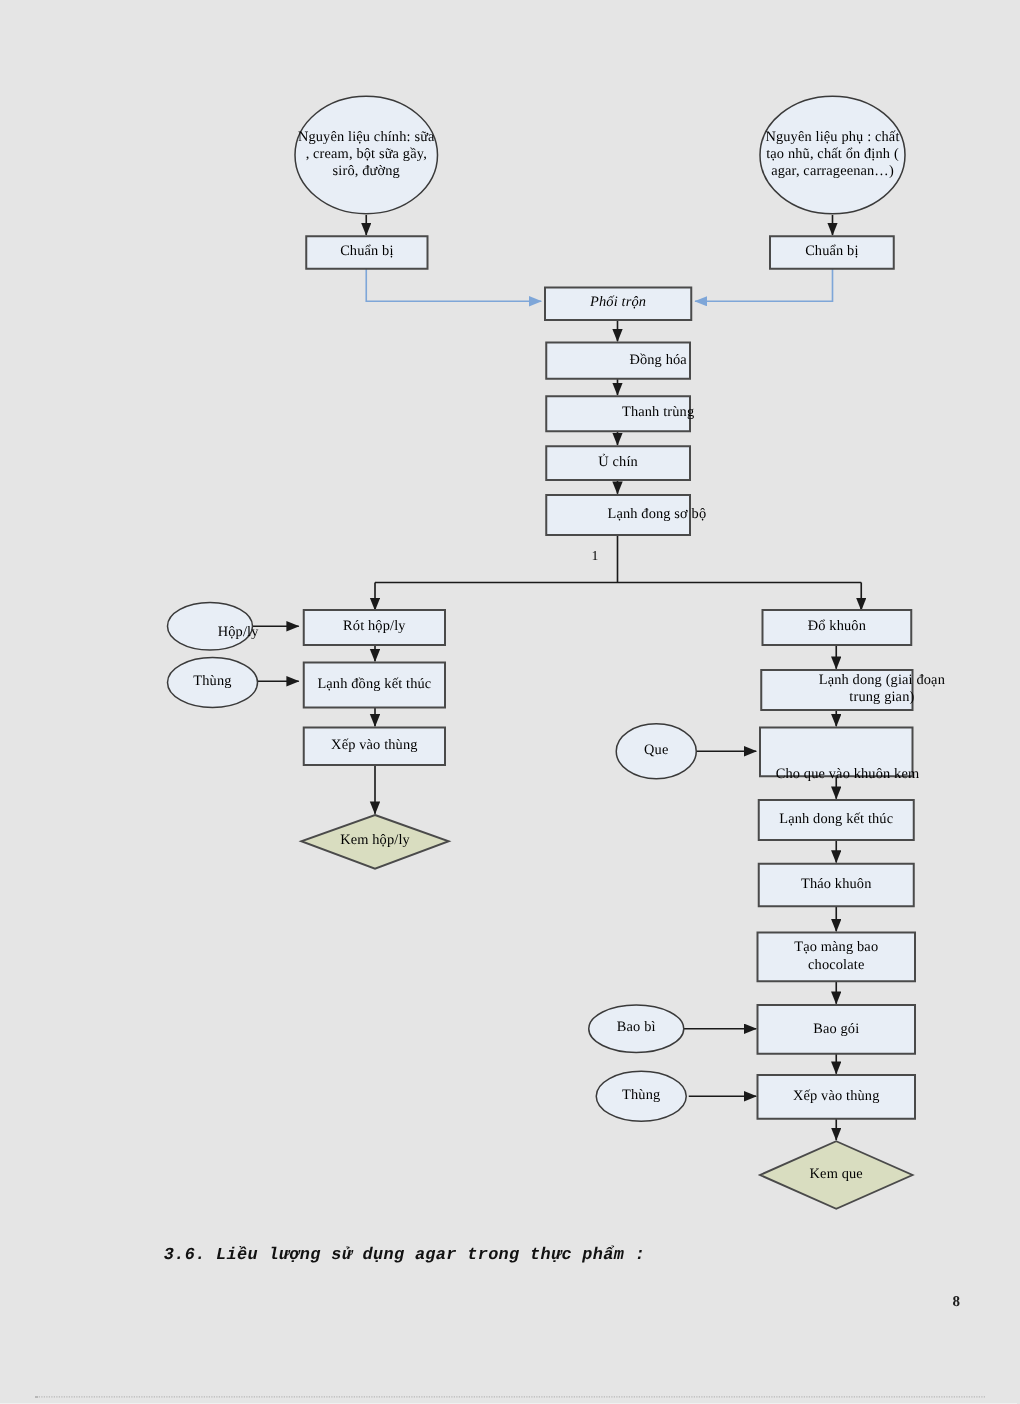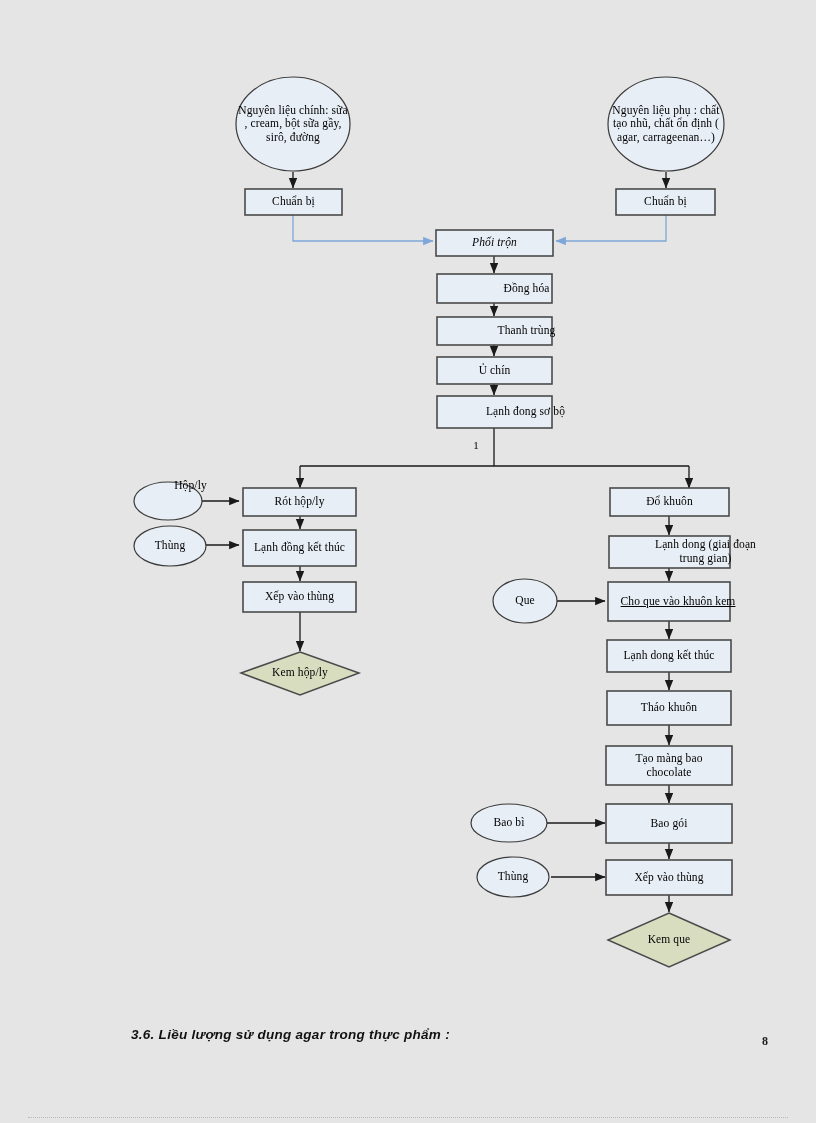--- a/index.html
+++ b/index.html
@@ -38,22 +38,22 @@
     line-height: 1.18;
     color: #000000;
     pointer-events: none;
     letter-spacing: 0.01em;
   }
   .shape-text span { display: block; width: 100%; }
 
   .caption {
     position: absolute;
     left: 131px;
-    top: 1027px;
-    font-family: Liberation Sans, sans-serif;
+    top: 997px;
+    font-family: Liberation Mono, monospace;
     font-style: italic;
     font-weight: bold;
     font-size: 13.5px;
     letter-spacing: 0.02em;
     color: #111111;
     white-space: nowrap;
   }
   .page-number {
     position: absolute;
     left: 762px;
@@ -185,21 +185,21 @@
   <div class="shape-text" style="left:437px; top:357px; width:115px; height:27px;">
     <span>Ủ chín</span>
   </div>
   <div class="shape-text" style="left:437px; top:396px; width:97px; height:32px;padding-left:40px;">
     <span>Lạnh đong sơ bộ</span>
   </div>
   <div class="shape-text" style="left:466px; top:437px; width:20px; height:16px; font-size:11px;">
     <span>1</span>
   </div>
 
-  <div class="shape-text" style="left:134px; top:476px; width:81px; height:20px;padding-left:16px;">
+  <div class="shape-text" style="left:134px; top:497px; width:81px; height:20px;padding-left:16px;">
     <span>Hộp/ly</span>
   </div>
   <div class="shape-text" style="left:243px; top:488px; width:113px; height:28px;">
     <span>Rót hộp/ly</span>
   </div>
   <div class="shape-text" style="left:134px; top:536px; width:72px; height:20px;">
     <span>Thùng</span>
   </div>
   <div class="shape-text" style="left:247px; top:530px; width:105px; height:36px;">
     <span>Lạnh đồng kết thúc</span>
@@ -213,21 +213,21 @@
 
   <div class="shape-text" style="left:610px; top:488px; width:119px; height:28px;">
     <span>Đổ khuôn</span>
   </div>
   <div class="shape-text" style="left:611px; top:536px; width:117px; height:32px;margin-left:36px;">
     <span>Lạnh dong (giai đoạn trung gian)</span>
   </div>
   <div class="shape-text" style="left:493px; top:591px; width:64px; height:20px;">
     <span>Que</span>
   </div>
-  <div class="shape-text" style="left:610px; top:582px; width:136px; height:39px;text-decoration:underline;">
+  <div class="shape-text" style="left:610px; top:600px; width:136px; height:39px;">
     <span>Cho que vào khuôn kem</span>
   </div>
   <div class="shape-text" style="left:607px; top:640px; width:124px; height:32px;">
     <span>Lạnh dong kết thúc</span>
   </div>
   <div class="shape-text" style="left:607px; top:691px; width:124px; height:34px;">
     <span>Tháo khuôn</span>
   </div>
   <div class="shape-text" style="left:612px; top:746px; width:114px; height:39px;">
     <span>Tạo màng bao chocolate</span>

